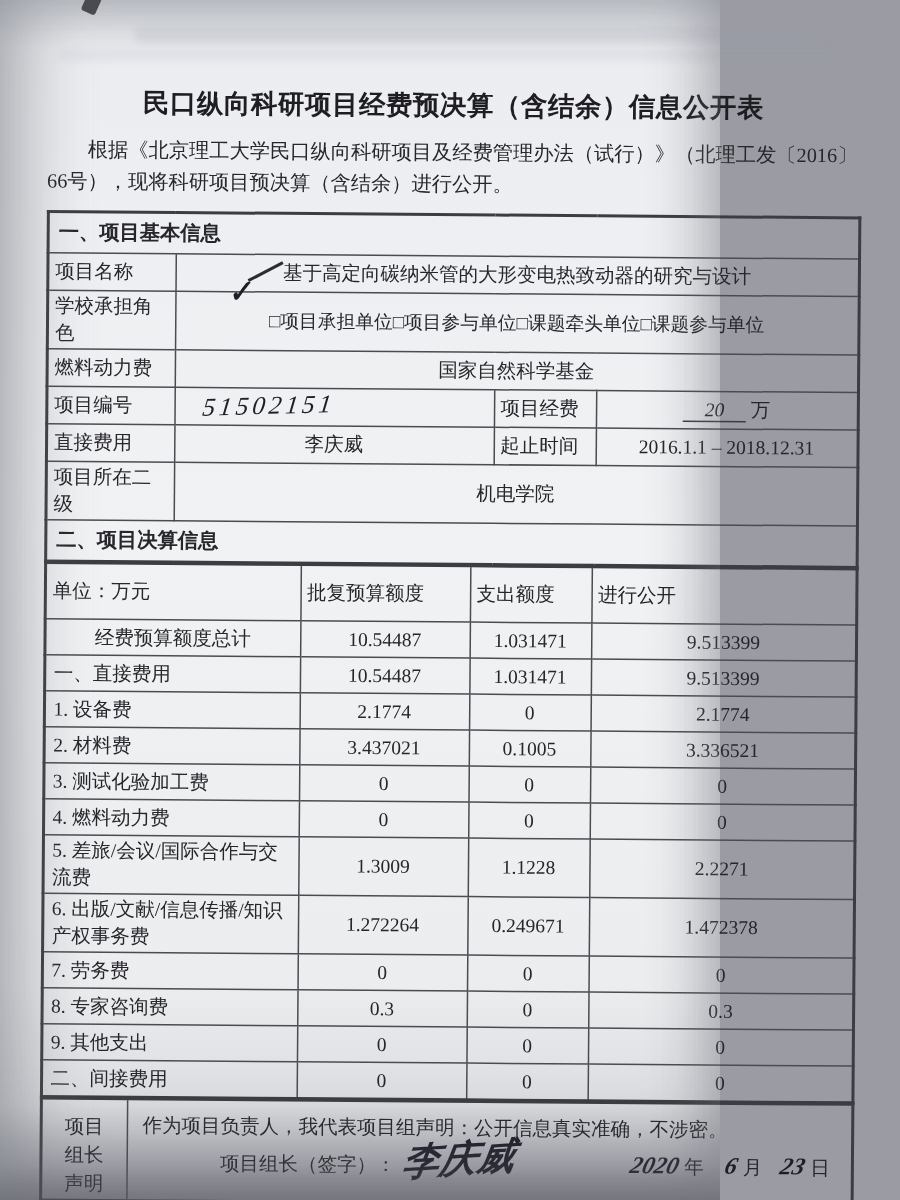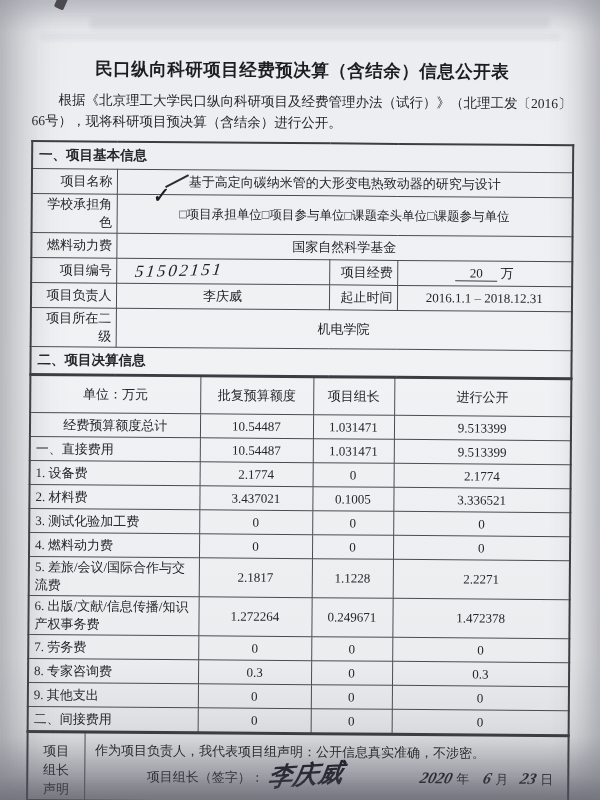--- a/index.html
+++ b/index.html
@@ -2,21 +2,21 @@
 <html><head>
 <meta charset="utf-8">
 <style>
   html,body{margin:0;padding:0;}
   body{
     width:600px;height:800px;overflow:hidden;
     background:#9b9ca3;
     font-family:"Liberation Serif","DejaVu Serif",serif;
   }
   .photo{
-    position:relative;width:600px;height:800px;
+    position:relative;width:480px;height:800px;
     background:linear-gradient(180deg,#d9dbe0 0%,#ecedf0 4%,#f1f2f4 45%,#ecedef 82%,#dcdde0 92%,#b9bac0 97%,#8c8d94 100%);
   }
   .vignette{
     position:absolute;inset:0;pointer-events:none;z-index:50;
     box-shadow:inset 28px 0 40px rgba(110,112,122,.22),
                inset -18px 0 30px rgba(110,112,122,.18),
                inset 0 18px 26px rgba(130,132,142,.14),
                inset 0 -34px 46px rgba(86,88,98,.38);
   }
   .binder-clip{
@@ -36,40 +36,40 @@
     margin:10px 0 9px;text-align:center;
     font-size:17.5px;font-weight:bold;letter-spacing:.5px;color:#1d1d22;
   }
   .intro{
     margin:0 0 9px;font-size:13.5px;line-height:21px;text-indent:2em;color:#26262b;
   }
   table{border-collapse:collapse;width:541px;font-size:13px;color:#26262b;table-layout:fixed;}
   table{border:2px solid #3c3d43;}
   td{border:1px solid #4b4c53;padding:1px 4px;vertical-align:middle;}
   .section-cell{font-weight:bold;font-size:13.5px;text-align:left;padding:3px 6px;height:20px;}
-  .lbl{text-align:right;height:22px;}
+  .lbl{text-align:left;height:22px;}
   .val{text-align:center;}
   .basic2,.budget-tbl,.decl-tbl{margin-top:-1px;}
   .role-val{position:relative;text-align:center;font-size:12.5px;letter-spacing:0;}
   .check{
     position:absolute;left:34px;top:-9px;
     font-size:19px;color:#2a2b33;transform:rotate(-8deg);
     font-weight:bold;line-height:1;
   }
   .check-tail{
     position:absolute;left:46px;top:-15px;width:26px;height:1.5px;
     background:#2a2b33;transform:rotate(-28deg);
   }
   .hw{font-style:italic;color:#1d1e27;}
   .hw-no{display:inline-block;font-size:17px;letter-spacing:2.5px;transform:skewX(-8deg) rotate(-2deg);padding-left:14px;}
-  .fill{display:inline-block;min-width:42px;border-bottom:1px solid #3c3d43;text-align:center;line-height:15px;}
+  .fill{display:inline-block;min-width:42px;border-bottom:1px solid #3c3d43;text-align:center;line-height:15px;font-style:italic;}
   .budget-tbl .num{text-align:center;}
   .budget-tbl .blabel{text-align:left;padding-left:5px;}
   .budget-tbl .center-label{text-align:center;}
-  .hdr td{height:34px;text-align:center;}
+  .hdr td{height:34px;text-align:left;}
   .r td{height:21px;}
   .decl-tbl td{vertical-align:top;}
   .decl-side{text-align:center;font-size:13px;line-height:19px;padding-top:8px;}
   .decl-body{padding:7px 8px 4px 10px;}
   .decl-statement{font-size:13px;line-height:19px;margin:0;}
   .sig-row{display:flex;align-items:flex-end;margin-top:7px;padding-left:52px;font-size:13px;}
   .sig-name{font-size:25px;font-weight:600;transform:rotate(-4deg) skewX(-12deg);margin:-8px 6px 0 4px;line-height:1;}
   .date-part{margin-left:auto;display:flex;align-items:baseline;gap:4px;padding-right:6px;}
   .hw-date{font-size:16px;font-weight:600;transform:skewX(-14deg);display:inline-block;}
 </style>
@@ -119,21 +119,21 @@
         <td style="text-align:left;">
           <span class="hw hw-no">51502151</span>
         </td>
         <td class="lbl">项目经费</td>
         <td class="val">
           <span class="fill">20</span>
           <span>万</span>
         </td>
       </tr>
       <tr>
-        <td class="lbl">项目负责人</td>
+        <td class="lbl">直接费用</td>
         <td class="val">李庆威</td>
         <td class="lbl">起止时间</td>
         <td class="val">2016.1.1 – 2018.12.31</td>
       </tr>
       <tr>
         <td class="lbl">项目所在二级</td>
         <td colspan="3" class="val">机电学院</td>
       </tr>
       <tr>
         <td colspan="4" class="section-cell">二、项目决算信息</td>
@@ -145,21 +145,21 @@
       <colgroup>
           <col style="width:170px">
           <col style="width:113px">
           <col style="width:81px">
           <col style="width:177px">
         </colgroup>
       <tbody>
           <tr class="hdr">
         <td>单位：万元</td>
         <td>批复预算额度</td>
-        <td>项目组长</td>
+        <td>支出额度</td>
         <td>进行公开</td>
       </tr>
       <tr class="r">
         <td class="center-label">经费预算额度总计</td>
         <td class="num">10.54487</td>
         <td class="num">1.031471</td>
         <td class="num">9.513399</td>
       </tr>
       <tr class="r">
         <td class="blabel">一、直接费用</td>
@@ -186,21 +186,21 @@
         <td class="num">0</td>
       </tr>
       <tr class="r">
         <td class="blabel">4. 燃料动力费</td>
         <td class="num">0</td>
         <td class="num">0</td>
         <td class="num">0</td>
       </tr>
       <tr>
         <td class="blabel">5. 差旅/会议/国际合作与交流费</td>
-        <td class="num">2.1817</td>
+        <td class="num">1.3009</td>
         <td class="num">1.1228</td>
         <td class="num">2.2271</td>
       </tr>
       <tr>
         <td class="blabel">6. 出版/文献/信息传播/知识产权事务费</td>
         <td class="num">1.272264</td>
         <td class="num">0.249671</td>
         <td class="num">1.472378</td>
       </tr>
       <tr class="r">

